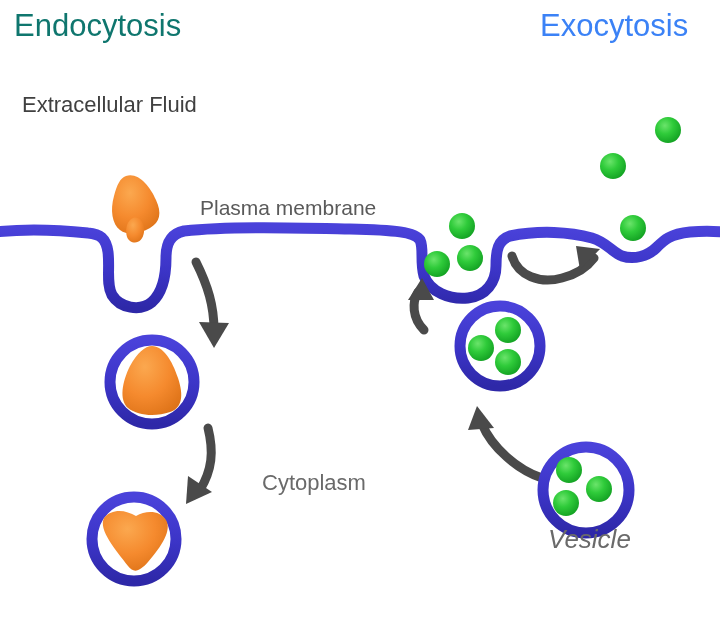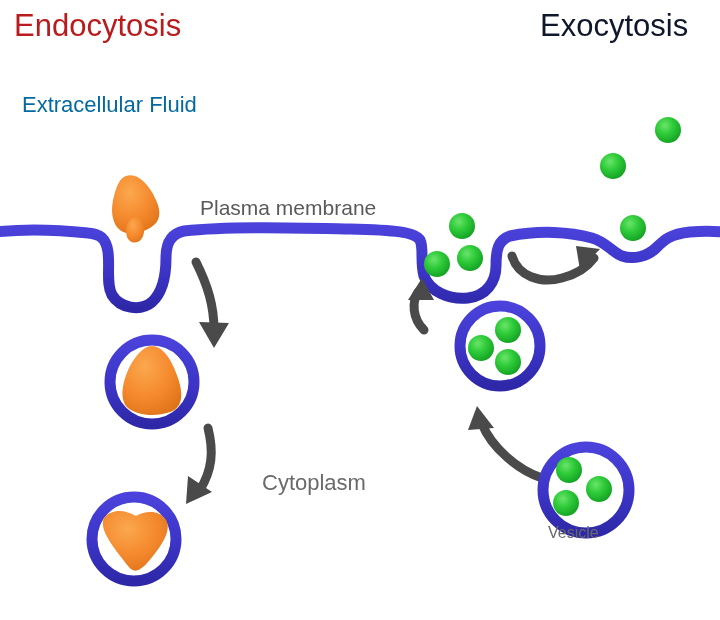--- a/index.html
+++ b/index.html
@@ -25,51 +25,52 @@
   .lbl {
     position: absolute;
     white-space: nowrap;
     color: #5b5b5b;
     font-family: "Liberation Sans", sans-serif;
   }
   #label-endocytosis {
     left: 14px;
     top: 8px;
     font-size: 31px;
-    color: #b91c1c;
+    color: #0f766e;
   }
   #label-exocytosis {
     left: 540px;
     top: 8px;
     font-size: 31px;
-    color: #0f172a;
+    color: #3b82f6;
   }
   #label-extracellular {
     left: 22px;
     top: 92px;
     font-size: 22px;
-    color: #0369a1;
+    color: #404040;
   }
   #label-plasma-membrane {
     left: 200px;
     top: 196px;
     font-size: 21px;
     color: #5a5a5a;
   }
   #label-cytoplasm {
     left: 262px;
     top: 470px;
     font-size: 22px;
     color: #6a6a6a;
   }
   #label-vesicle {
     left: 548px;
     top: 524px;
-    font-size: 16px;
+    font-size: 26px;
     color: #6a6a6a;
+    font-style: italic;
   }
 </style>
 </head>
 <body>
 
 <div id="stage">
 
   <svg id="scene" viewBox="0 0 720 620" xmlns="http://www.w3.org/2000/svg">
 
     <defs>

